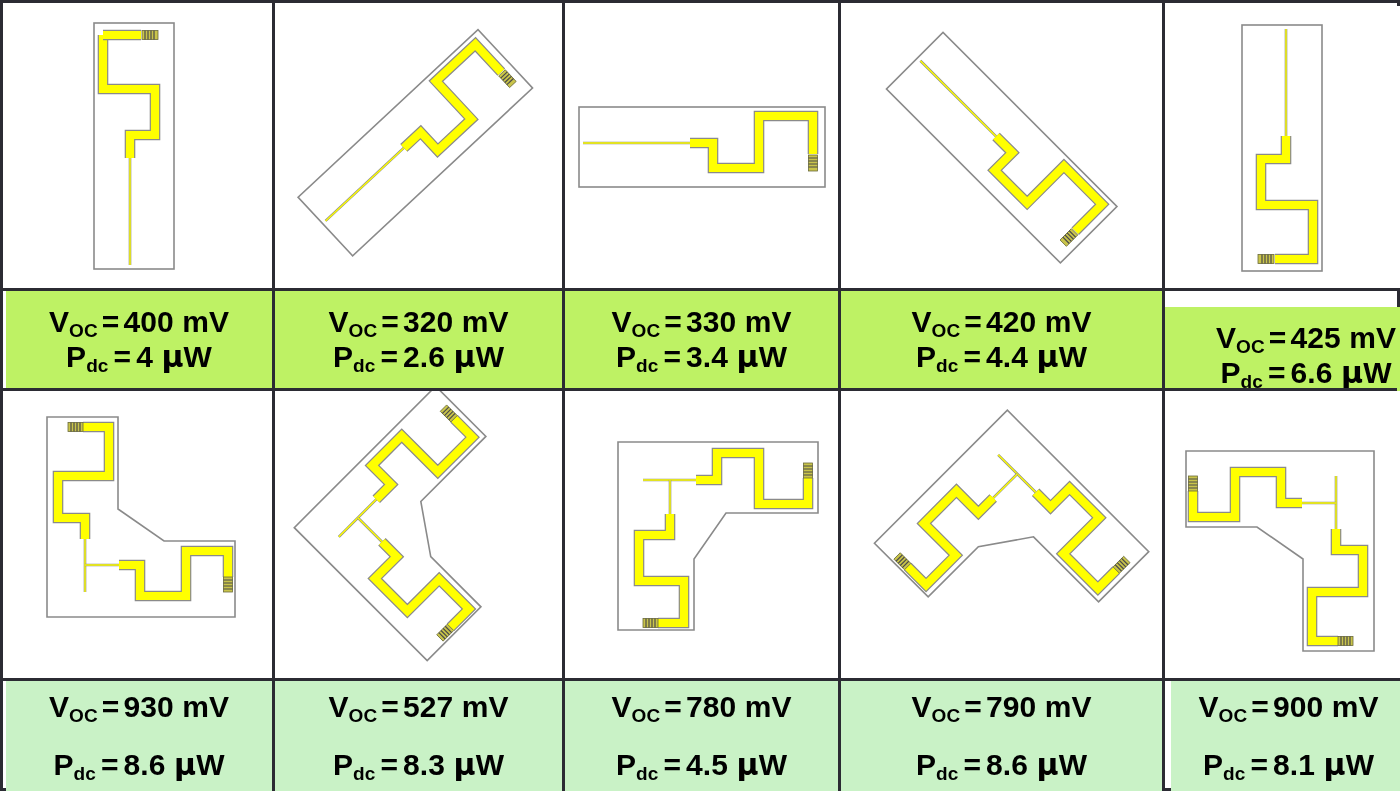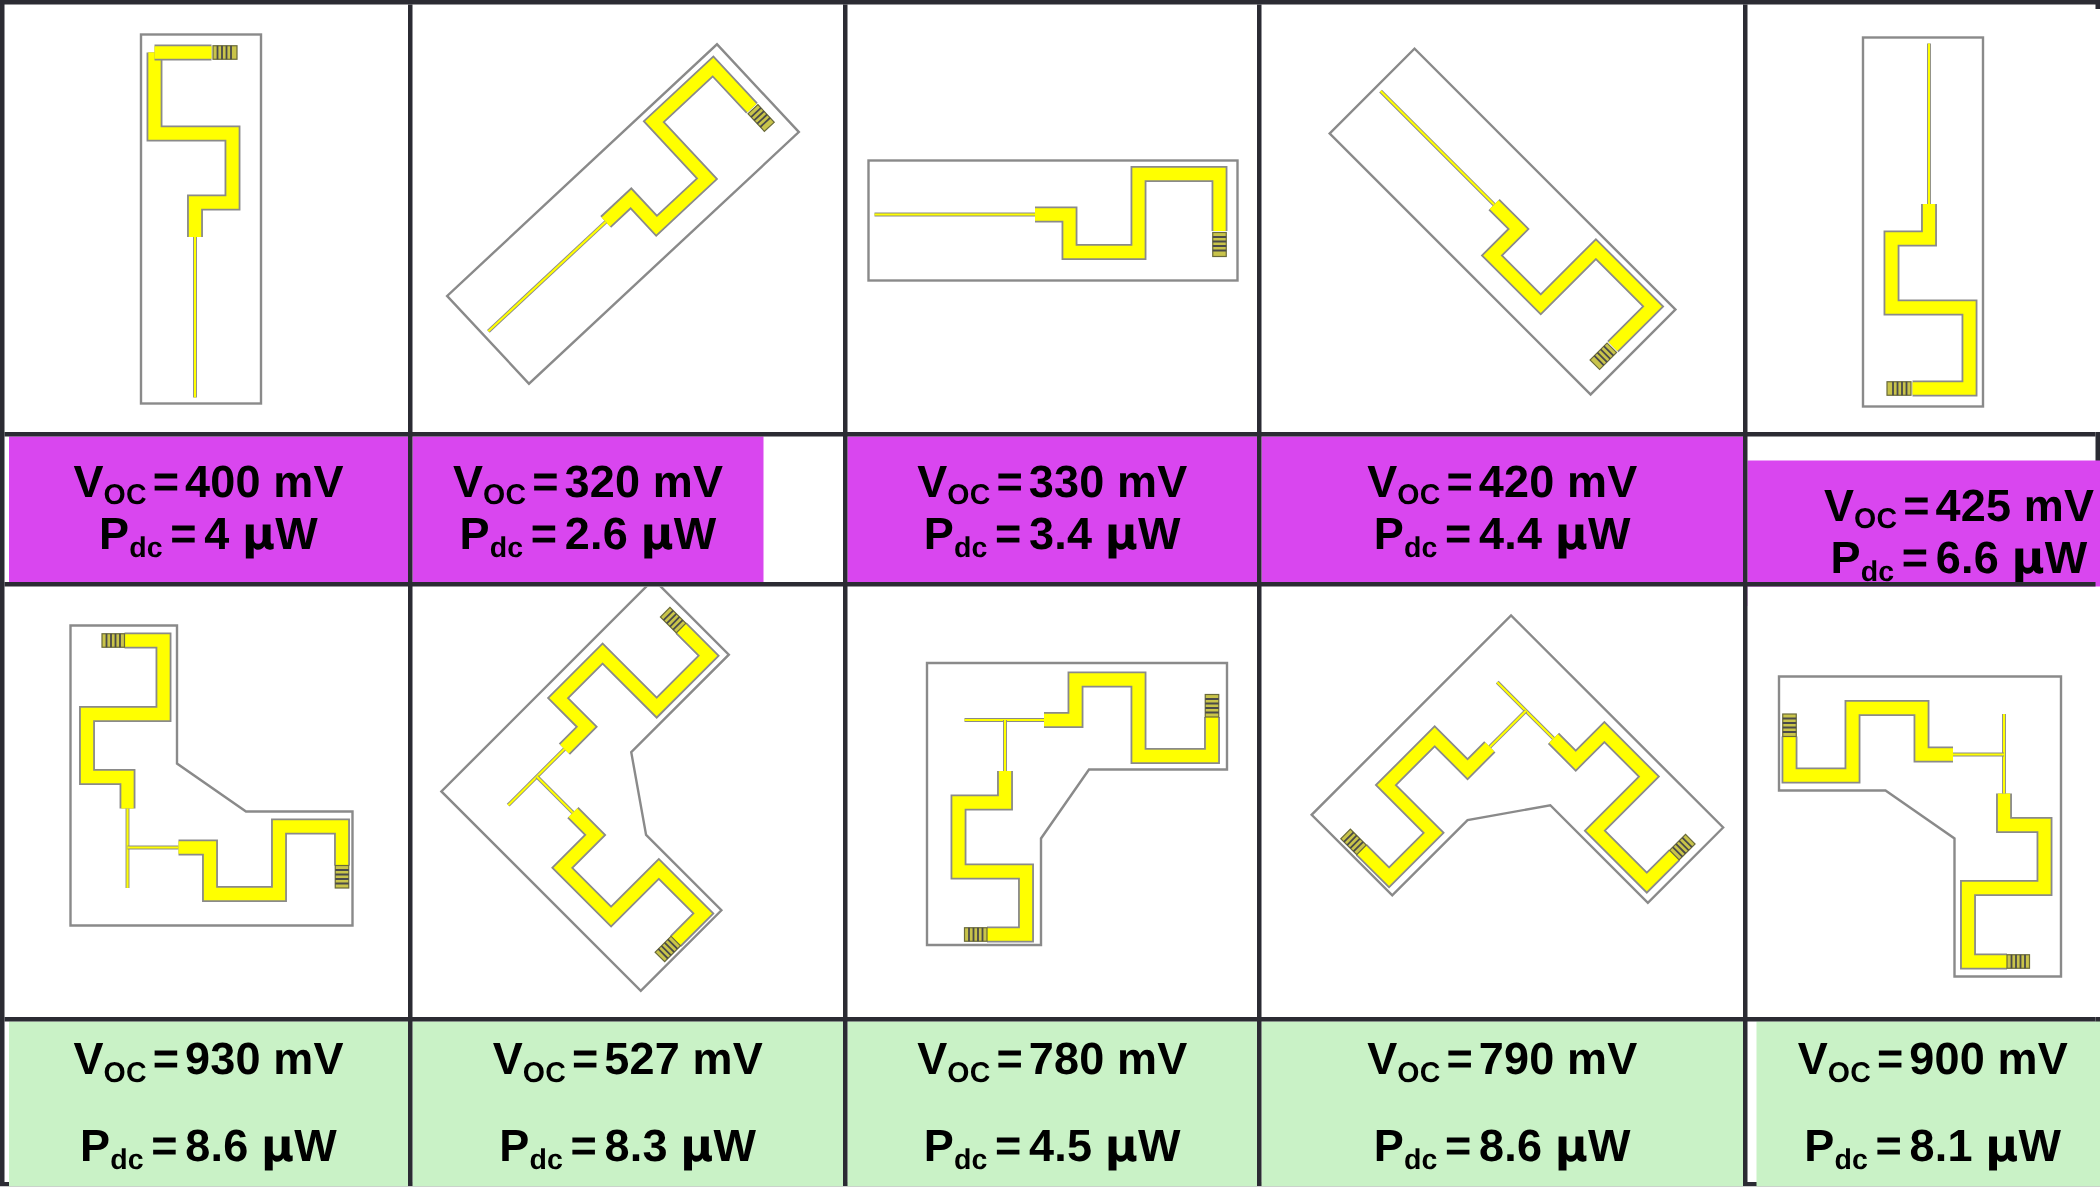--- a/index.html
+++ b/index.html
@@ -22,21 +22,21 @@
 
   .fig{background:#ffffff;}
   .fig svg{display:block;width:100%;height:100%;}
 
   .cap{
     display:flex;flex-direction:column;
     align-items:center;justify-content:center;
     line-height:1.08;
     color:#000000;
   }
-  .cap.blue{background:#d946ef;}
+  .cap.blue{background:#bef264;}
   .cap.green{background:#c9f2c6;gap:24px;}
 
   .cap .line{
     font-size:30px;
     font-weight:bold;
     white-space:nowrap;
     letter-spacing:.1px;
   }
   .cap .line.l1{margin-bottom:2px;}
   .sym{font-weight:bold;}
@@ -140,21 +140,21 @@
         </g>
       </g>
     </svg>
   </div>
 
   <div class="cell cap blue" style="left:3px;top:288px;width:266px;height:97px">
     <div class="line l1"><span class="sym">V</span><span class="sub">OC</span><span style="margin:0 4px">=</span><span>400</span>&nbsp;<span>mV</span></div>
     <div class="line l2"><span class="sym">P</span><span class="sub">dc</span><span style="margin:0 5px">=</span><span>4</span>&nbsp;<span class="mu">μ</span><span>W</span></div>
   </div>
 
-  <div class="cell cap blue" style="left:272px;top:288px;width:234px;height:97px">
+  <div class="cell cap blue" style="left:272px;top:288px;width:287px;height:97px">
     <div class="line l1"><span class="sym">V</span><span class="sub">OC</span><span style="margin:0 4px">=</span><span>320</span>&nbsp;<span>mV</span></div>
     <div class="line l2"><span class="sym">P</span><span class="sub">dc</span><span style="margin:0 5px">=</span><span>2.6</span>&nbsp;<span class="mu">μ</span><span>W</span></div>
   </div>
 
   <div class="cell cap blue" style="left:562px;top:288px;width:273px;height:97px">
     <div class="line l1"><span class="sym">V</span><span class="sub">OC</span><span style="margin:0 4px">=</span><span>330</span>&nbsp;<span>mV</span></div>
     <div class="line l2"><span class="sym">P</span><span class="sub">dc</span><span style="margin:0 5px">=</span><span>3.4</span>&nbsp;<span class="mu">μ</span><span>W</span></div>
   </div>
 
   <div class="cell cap blue" style="left:838px;top:288px;width:321px;height:97px">

